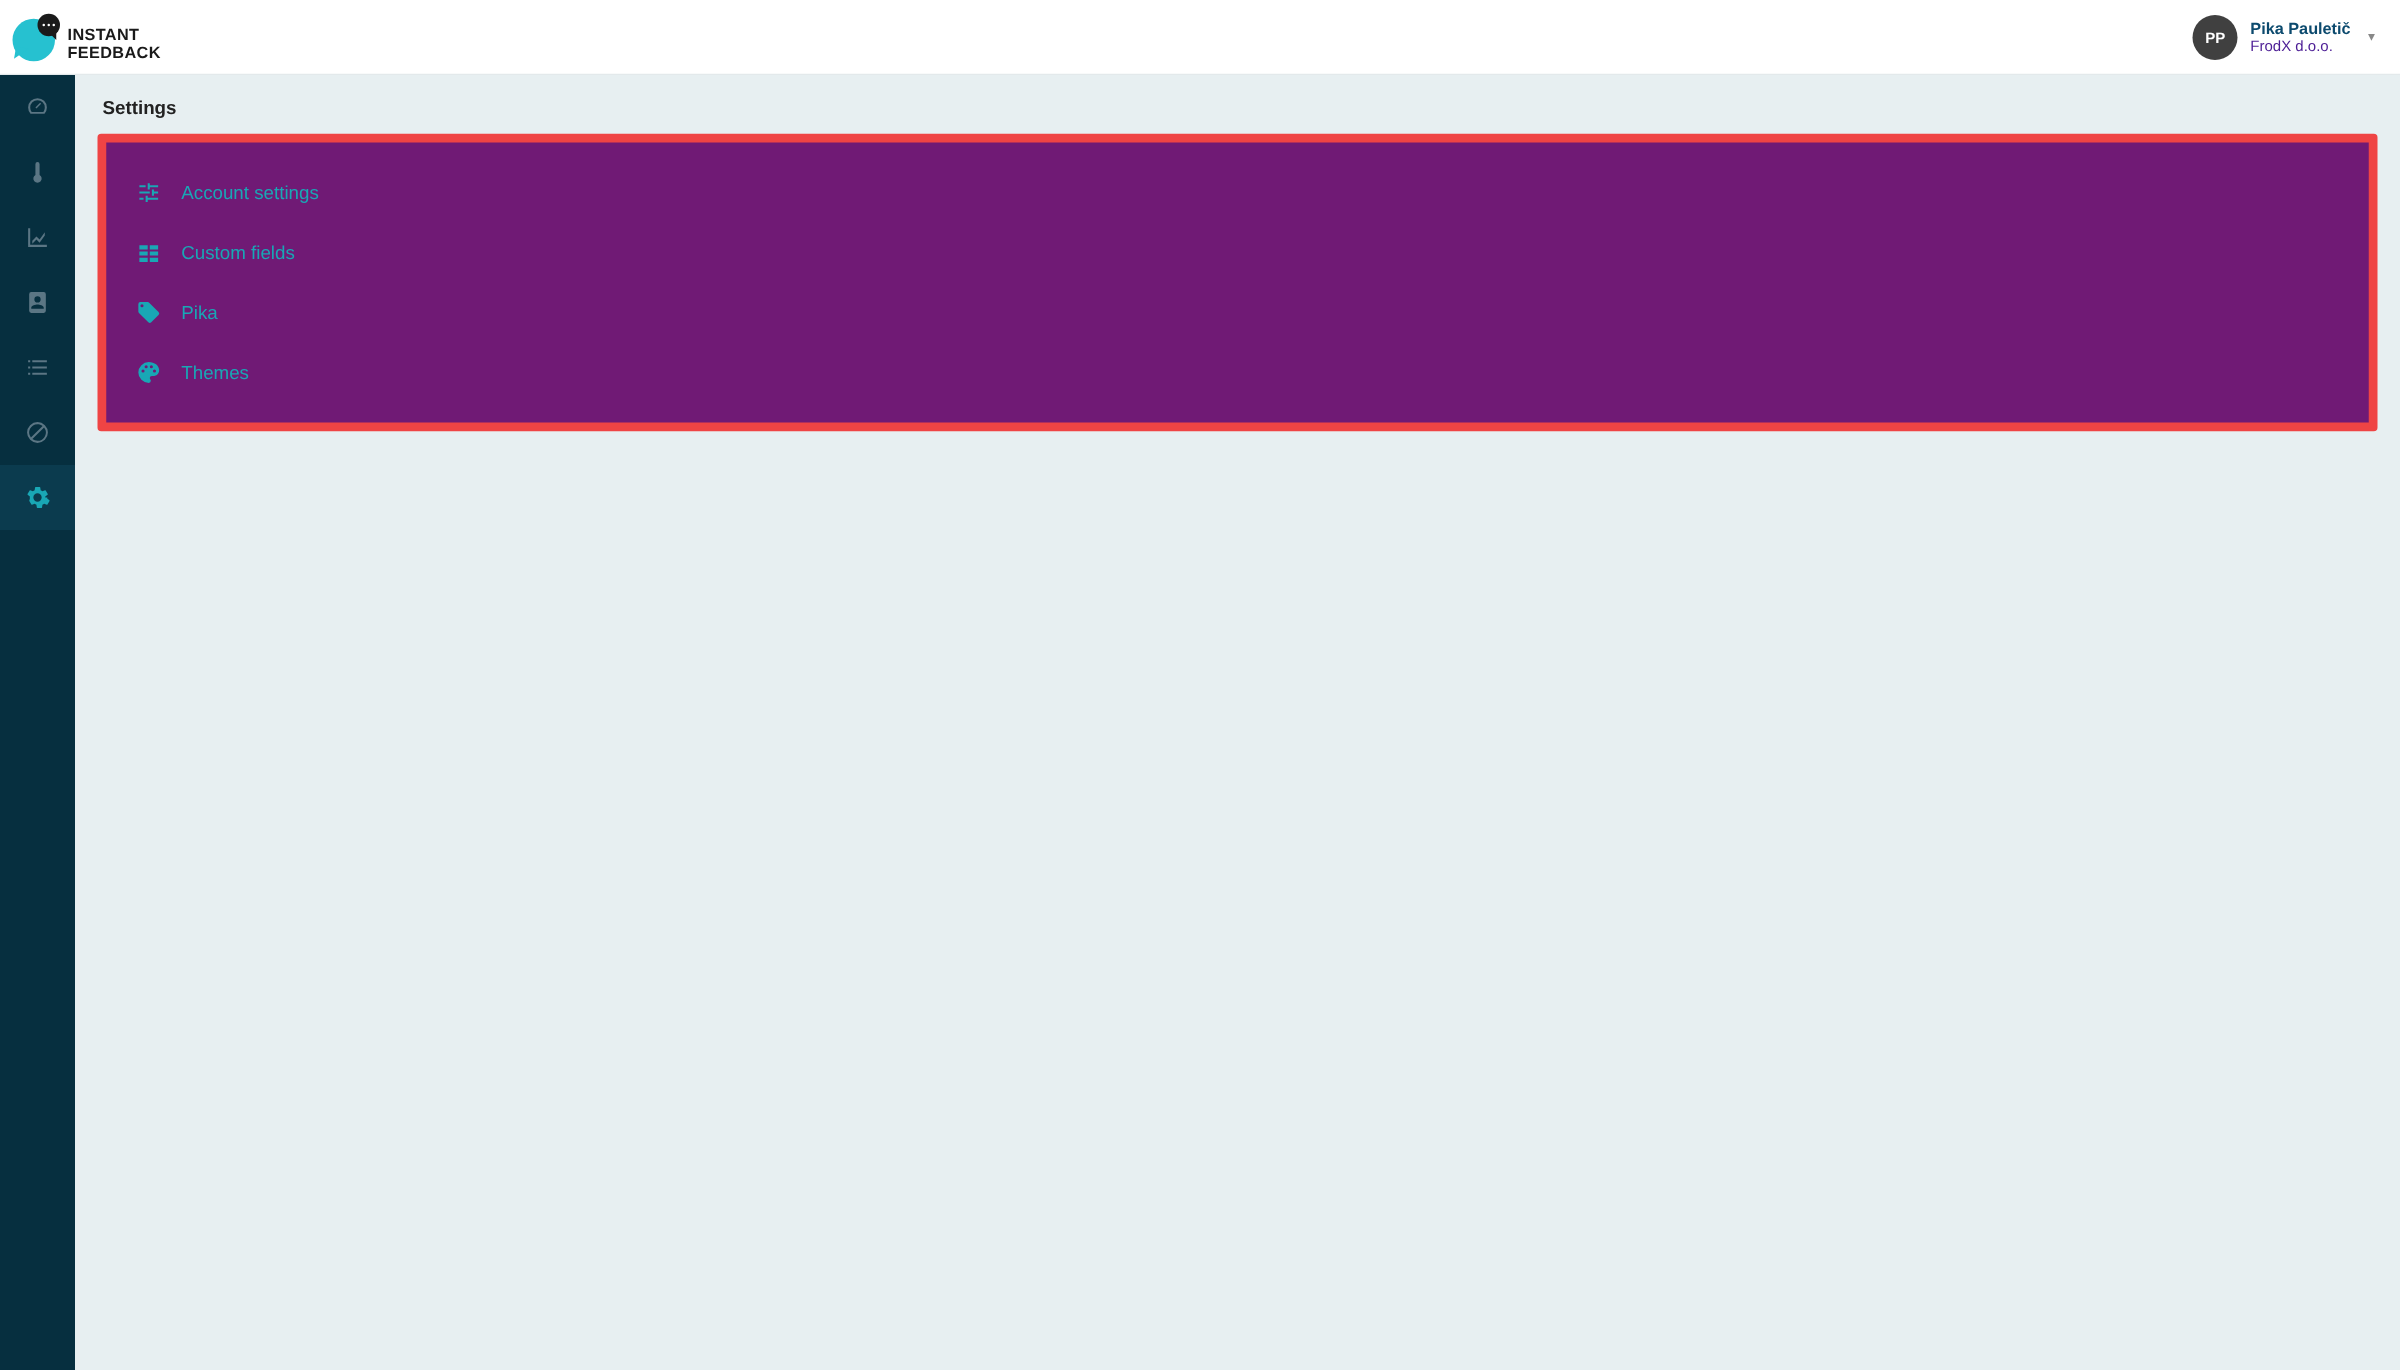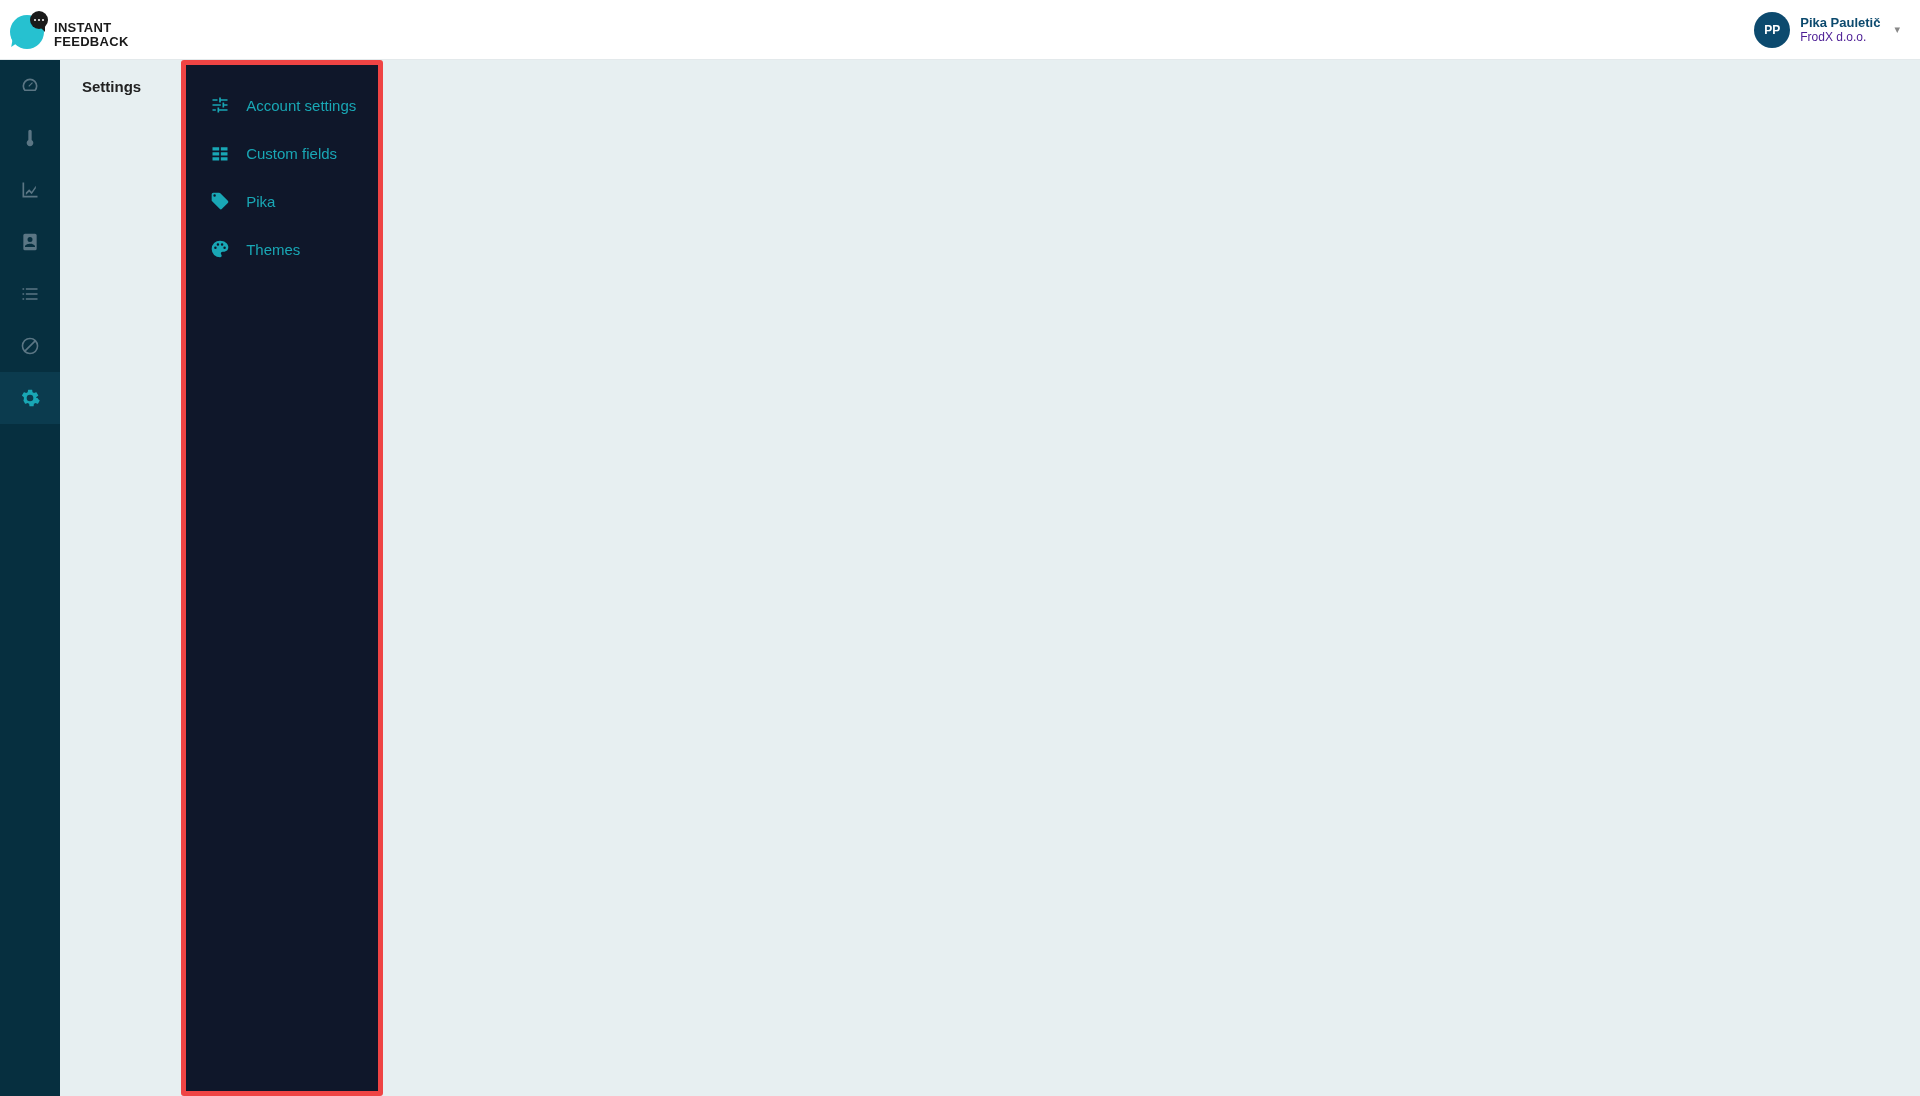--- a/index.html
+++ b/index.html
@@ -78,21 +78,21 @@
       color: #1a1a1a;
     }
     .user-area {
       display: flex;
       align-items: center;
       gap: 10px;
       cursor: pointer;
     }
     .avatar {
       width: 36px; height: 36px;
-      background: #0c4a6e;
+      background: #404040;
       color: #fff;
       font-size: 12px;
       font-weight: 600;
       border-radius: 50%;
       display: flex;
       align-items: center;
       justify-content: center;
     }
     .user-text { line-height: 1.2; }
     .user-name { font-size: 13px; font-weight: 600; color: #0c4a6e; }
@@ -121,35 +121,35 @@
     .nav-item.active {
       background: #0b3b4e;
       color: #19a7b5;
     }
     .nav-item svg { width: 20px; height: 20px; }
 
     .main {
       flex: 1;
       padding: 0;
       display: flex;
-      flex-direction: row;
+      flex-direction: column;
       border-radius: 13px;
     }
     .page-title {
       font-size: 15px;
       font-weight: 600;
       color: #222;
       padding: 18px 22px 12px;
     }
     .card {
-      background: #0f172a;
+      background: #701a75;
       margin: 0 18px;
       border-radius: 3px;
       padding: 16px 22px;
-      border: 5px solid #ef4444;
+      border: 7px solid #ef4444;
     }
     .setting-row {
       display: flex;
       align-items: center;
       gap: 14px;
       padding: 14px 0;
       color: #19a7b5;
       font-size: 15px;
       cursor: pointer;
     }

